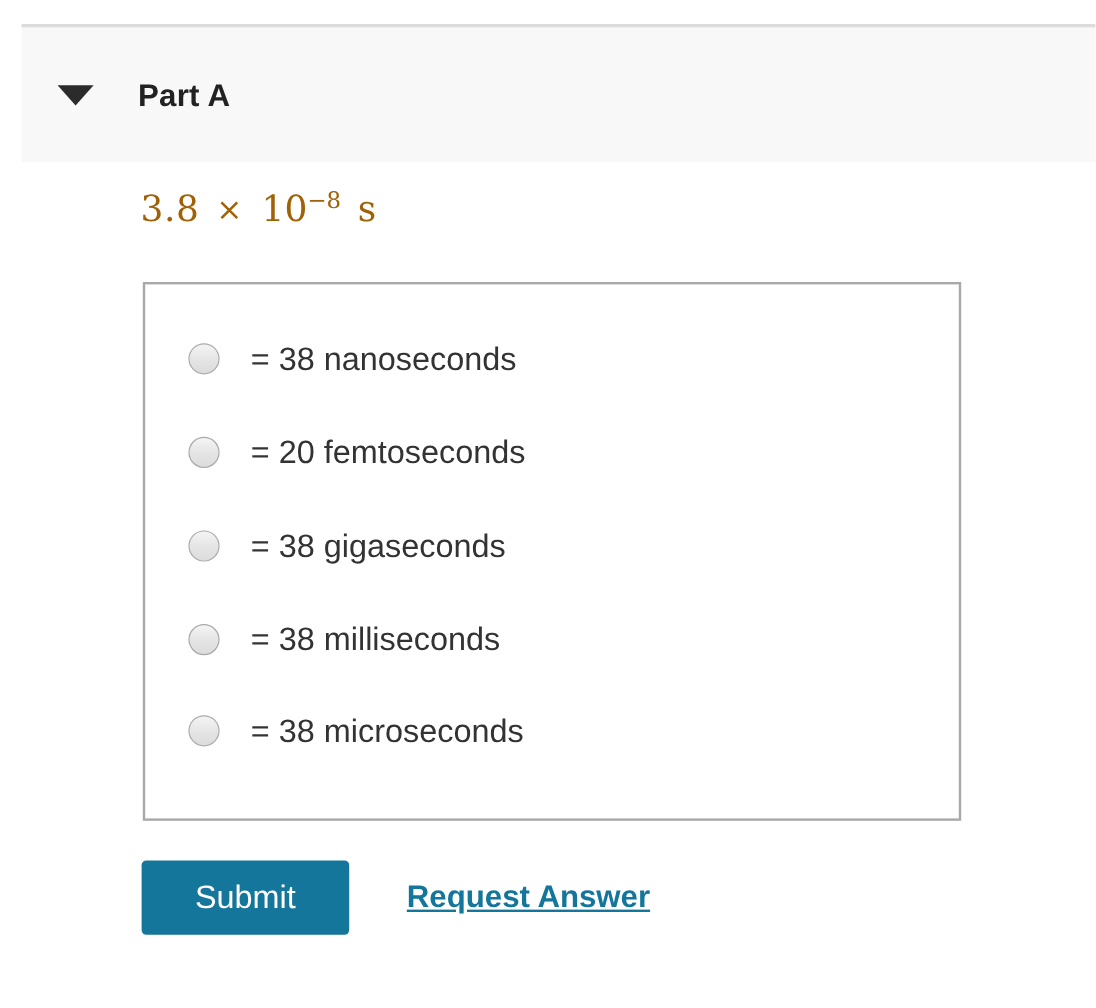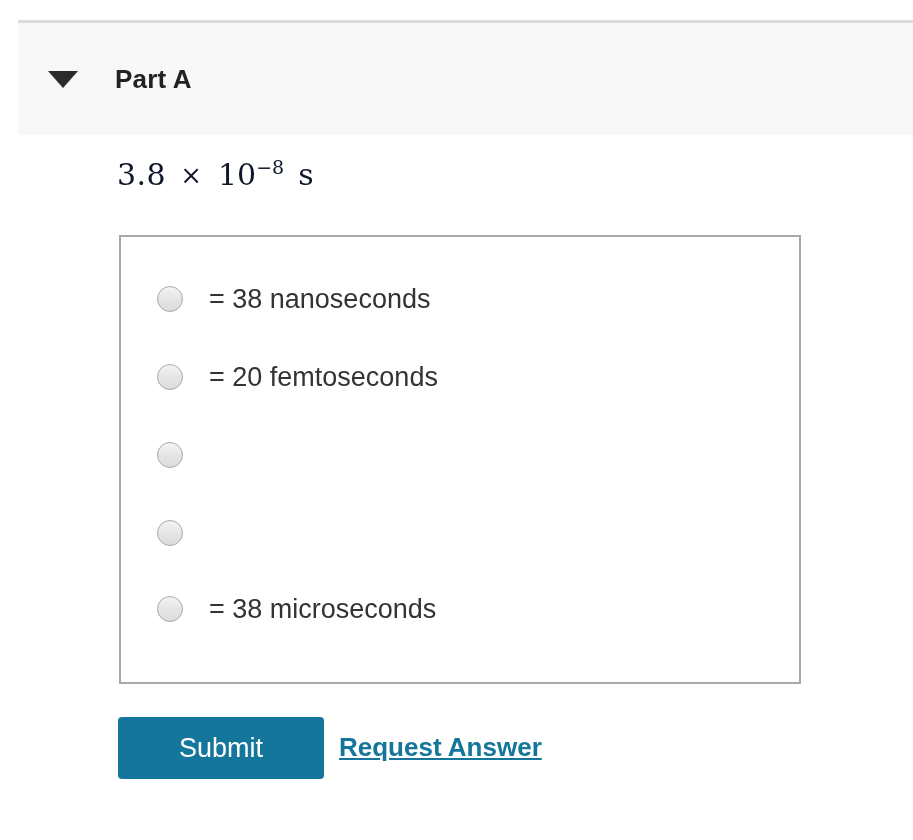--- a/index.html
+++ b/index.html
@@ -55,21 +55,21 @@
     letter-spacing: 0.2px;
   }
 
   
   .math-expr {
     position: absolute;
     left: 117px;
     top: 160px;
     font-family: "DejaVu Serif", "Liberation Serif", serif;
     font-size: 30px;
-    color: #0f172a;
+    color: #a16207;
     white-space: nowrap;
     line-height: 1;
   }
   .math-expr .mnum { letter-spacing: 0.5px; }
   .math-expr .mtimes {
     display: inline-block;
     margin: 0 14px;
     font-size: 26px;
     vertical-align: 1px;
   }
@@ -127,21 +127,21 @@
     font-size: 27px;
     color: #333333;
     white-space: nowrap;
   }
 
   
   .submit-button {
     position: absolute;
     left: 118px;
     top: 717px;
-    width: 206px;
+    width: 173px;
     height: 62px;
     background: #15769b;
     color: #ffffff;
     border: none;
     border-radius: 4px;
     font-family: "Liberation Sans", sans-serif;
     font-size: 27px;
     cursor: pointer;
     padding: 0;
     line-height: 62px;
@@ -177,23 +177,25 @@
     <li class="option-row">
       <span class="radio"></span>
       <span class="option-label">= 38 nanoseconds</span>
     </li>
     <li class="option-row">
       <span class="radio"></span>
       <span class="option-label">= 20 femtoseconds</span>
     </li>
     <li class="option-row">
       <span class="radio"></span>
-    </li>
-    <li class="option-row">
-      <span class="radio"></span>
+      <span class="option-label">= 38 gigaseconds</span>
+    </li>
+    <li class="option-row">
+      <span class="radio"></span>
+      <span class="option-label">= 38 milliseconds</span>
     </li>
     <li class="option-row">
       <span class="radio"></span>
       <span class="option-label">= 38 microseconds</span>
     </li>
   </ul>
 </div>
 
 <button class="submit-button">Submit</button>
 <a class="request-answer" href="#">Request Answer</a>

